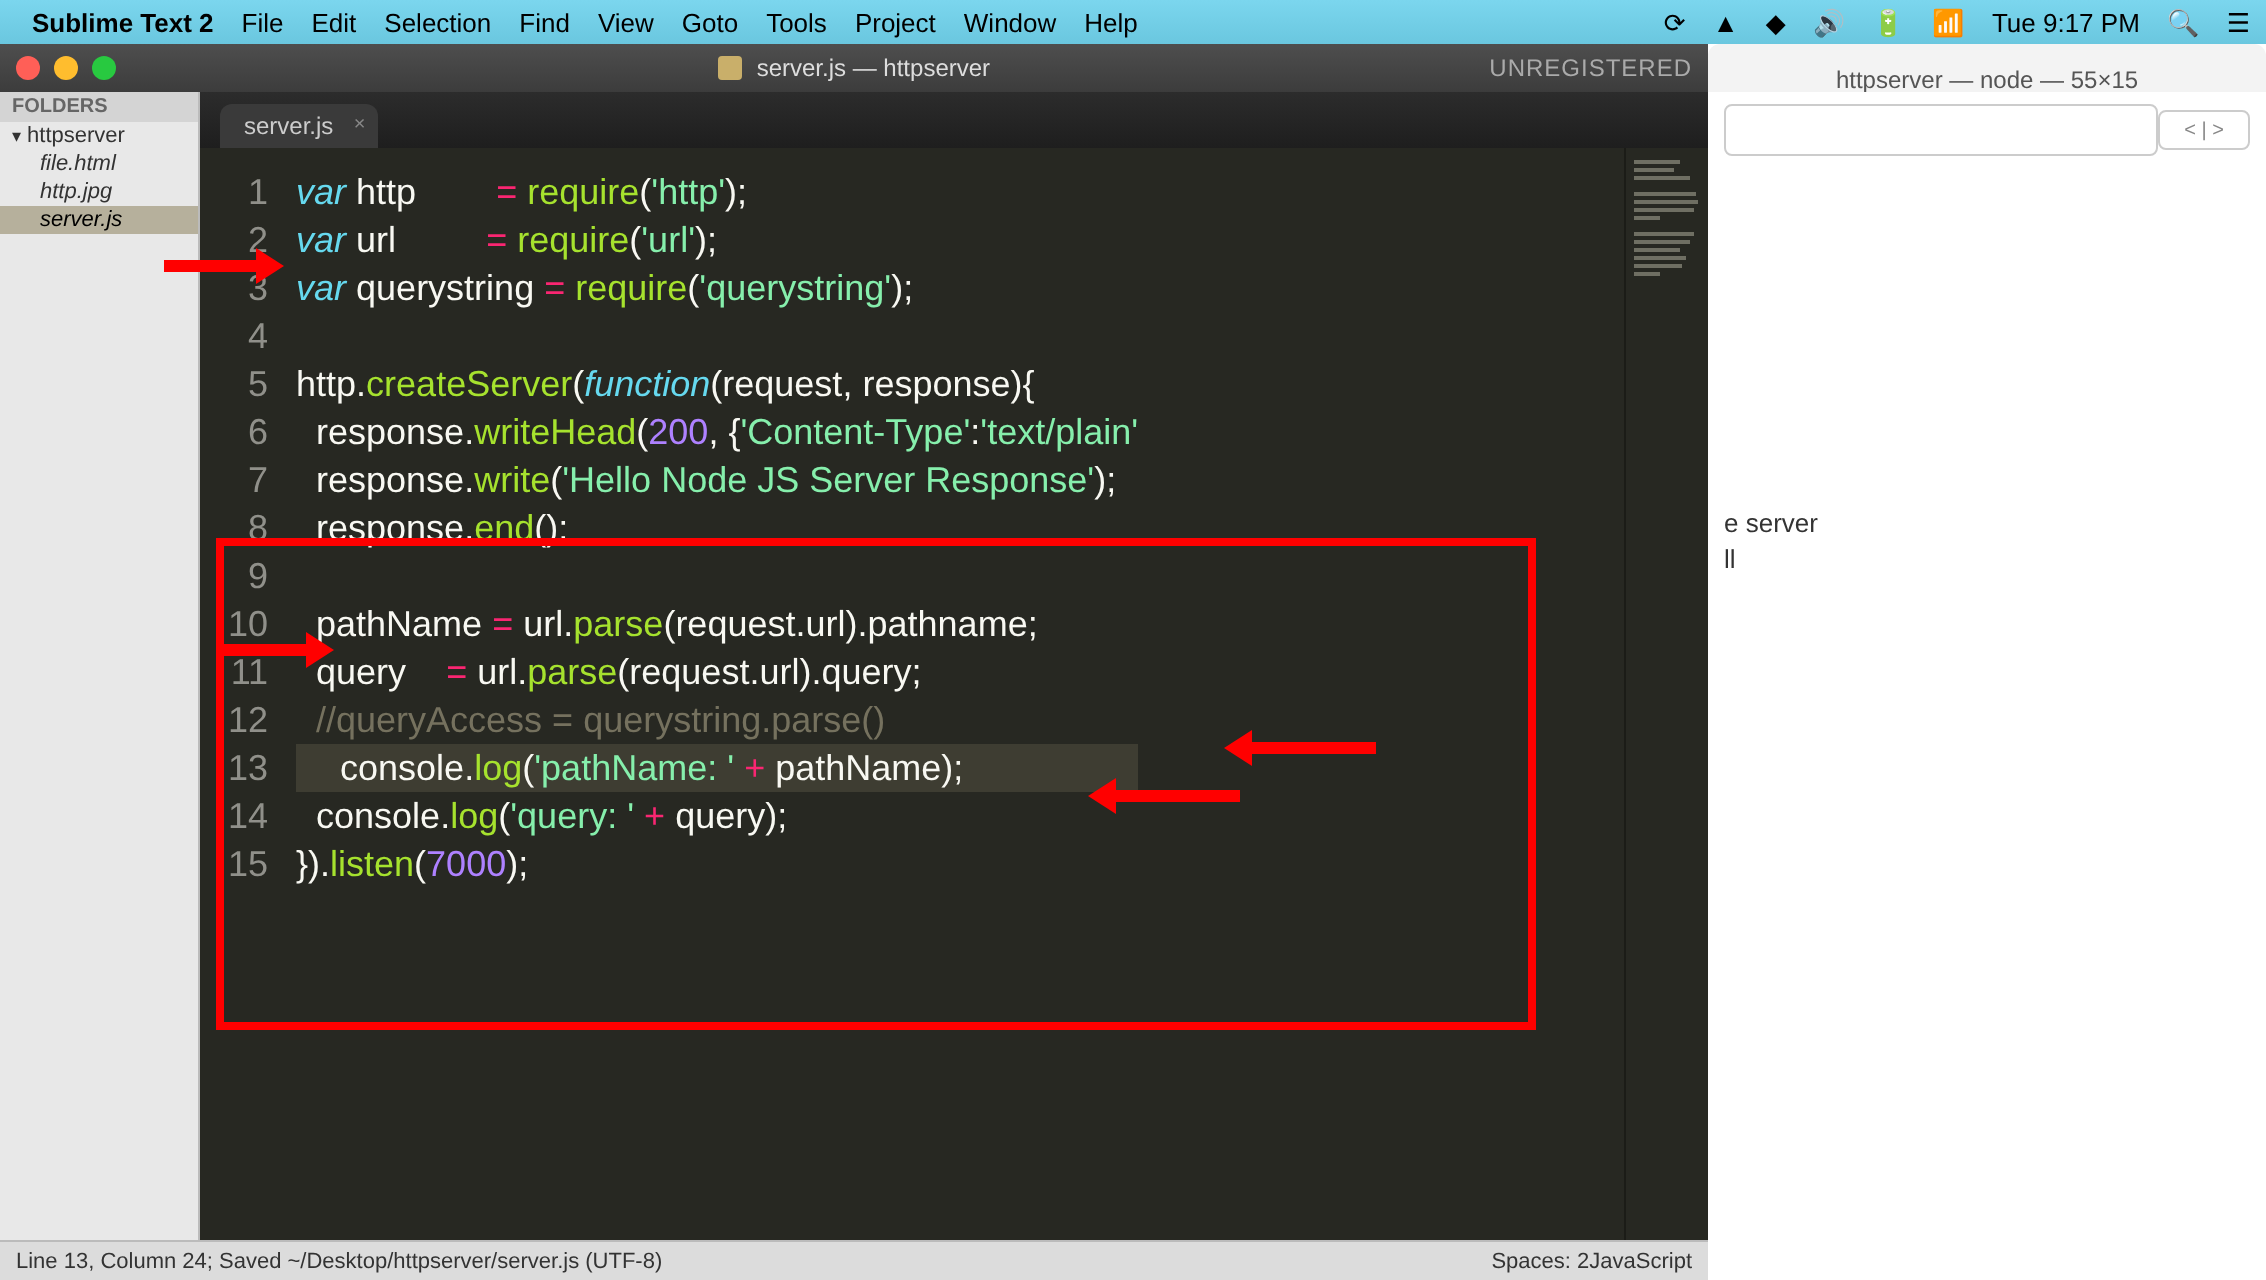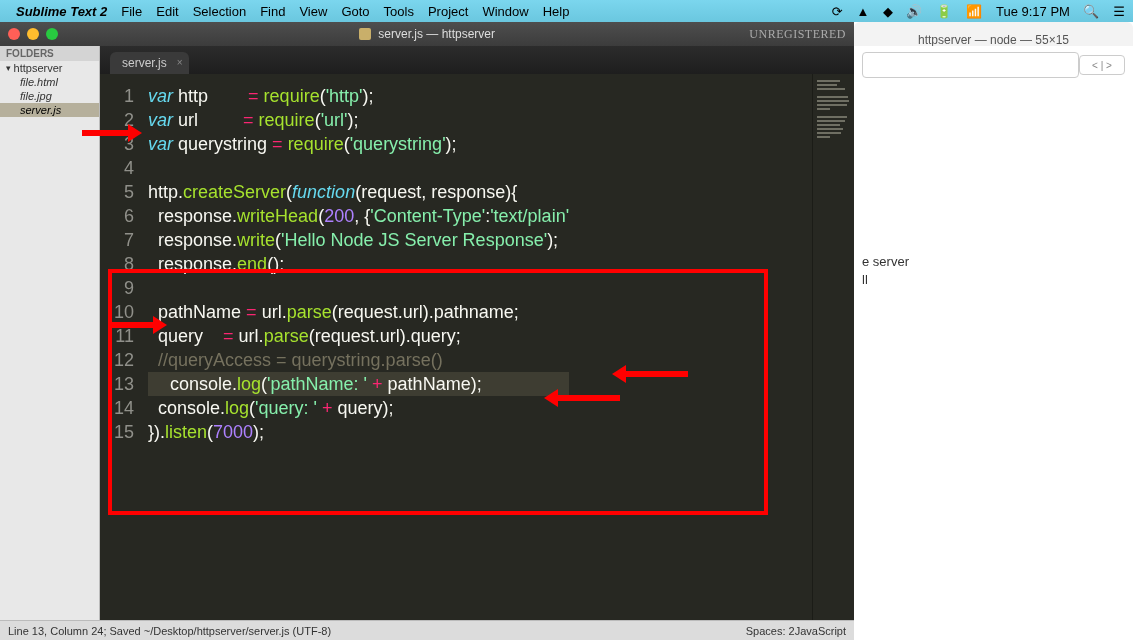--- a/index.html
+++ b/index.html
@@ -1,39 +1,39 @@
 <!DOCTYPE html>
 <html><head>
   <meta charset="utf-8">
   <style>
     * { margin:0; padding:0; box-sizing:border-box; font-family:"Lucida Grande","Helvetica Neue",sans-serif; }
     body { width:1133px; height:640px; position:relative; overflow:hidden; background:#fff; color:#000; font-size:12px; }
     
     .menubar { height:22px; width:100%; background:linear-gradient(#7bd6ee,#6ac7df); display:flex; align-items:center; padding:0 8px; font-size:13px; color:#000; }
     .menubar .apple { font-size:14px; margin-right:8px; }
-    .menubar .appname { font-weight:bold; margin-right:14px;font-style:italic; }
+    .menubar .appname { font-weight:bold; margin-right:14px; }
     .menubar .menu { margin-right:14px; }
     .menubar .spacer { flex:1; }
     .statusicons span { margin-left:10px; }
     
     .terminal-titlebar { position:absolute; right:0; left:854px; top:22px; height:36px; background:#f3f3f3; border-bottom:1px solid #ccc; display:flex; align-items:center; justify-content:center; font-size:12px; color:#555; border-top-left-radius:6px; border-top-right-radius:6px;}
     .terminal-body { position:absolute; right:0; left:854px; top:46px; bottom:0; background:#fff; padding:6px 8px; font-family:Menlo,monospace; font-size:13px; color:#333; overflow:hidden;}
     .terminal-body .prompt-row { margin-bottom:3px; white-space:pre; }
     .addrbar { height:26px; background:#fff; border:1px solid #ccc; border-radius:4px; margin-bottom:6px; display:flex; align-items:center; }
     .navchips { margin-left:auto; margin-bottom:6px; width:46px; height:20px; border:1px solid #ccc; border-radius:4px; display:flex; align-items:center; justify-content:center; font-size:10px; color:#888;}
     .navwrap { display:flex; align-items:center;}
     
     .sublime { position:absolute; left:0; top:22px; width:854px; bottom:0; background:#e6e6e6; display:flex; flex-direction:column; }
     .subl-titlebar { height:24px; background:linear-gradient(#4e4e4e,#3c3c3c); display:flex; align-items:center; color:#ddd; font-size:12px; position:relative; }
     .traffic { display:flex; gap:7px; margin-left:8px; }
     .traffic div { width:12px; height:12px; border-radius:50%; }
     .tr-close{background:#ff5f57;} .tr-min{background:#ffbd2e;} .tr-max{background:#28c940;}
     .subl-titlebar .title-center{ position:absolute; left:0; right:0; text-align:center; pointer-events:none;}
     .subl-titlebar .title-icon{ display:inline-block; width:12px;height:12px;background:#c9af6a;border-radius:2px;margin-right:4px;vertical-align:-2px;}
-    .subl-titlebar .unreg{ margin-left:auto; margin-right:8px; color:#aaa; letter-spacing:0.5px;font-family:Liberation Serif, serif;}
+    .subl-titlebar .unreg{ margin-left:auto; margin-right:8px; color:#aaa; letter-spacing:0.5px;}
     .subl-body { flex:1; display:flex; background:#dcdcdc; overflow:hidden;}
     .sidebar { width:100px; background:#e8e8e8; border-right:1px solid #bbb; font-size:11px; color:#333; }
     .sidebar .hdr{ background:#d4d4d4; padding:2px 6px; font-weight:bold; font-size:10px; color:#666; }
     .sidebar .folder{ padding:1px 4px 1px 6px; display:flex; align-items:center;}
     .sidebar .folder::before{content:"▾"; font-size:9px; margin-right:3px;}
     .sidebar .file{ padding:1px 4px 1px 20px;font-style:italic; }
     .sidebar .file.sel{ background:#b6b09c; color:#000;}
     .editor-wrap{ position:relative; flex:1; display:flex; flex-direction:column;}
     .tabbar{ height:28px; background:linear-gradient(#2c2c2c,#1e1e1e); display:flex; align-items:flex-end; padding-left:10px;}
     .tab{ background:#3a3a3a; color:#ccc; padding:4px 22px 4px 12px; border-top-left-radius:6px; border-top-right-radius:6px; font-size:12px; position:relative; display:flex; align-items:center;}
@@ -122,21 +122,21 @@
     </div>
     <span class="unreg">UNREGISTERED</span>
   </div>
   <div class="subl-body">
     <div class="sidebar">
       <div class="hdr">FOLDERS</div>
       <div class="folder">
           <span>httpserver</span>
         </div>
       <div class="file">file.html</div>
-      <div class="file">file.jpg</div>
+      <div class="file">http.jpg</div>
       <div class="file sel">server.js</div>
     </div>
     <div class="editor-wrap">
       <div class="tabbar">
         <div class="tab">
           <span>server.js</span>
           <span class="tabclose">×</span>
         </div>
       </div>
       <div class="editor">

